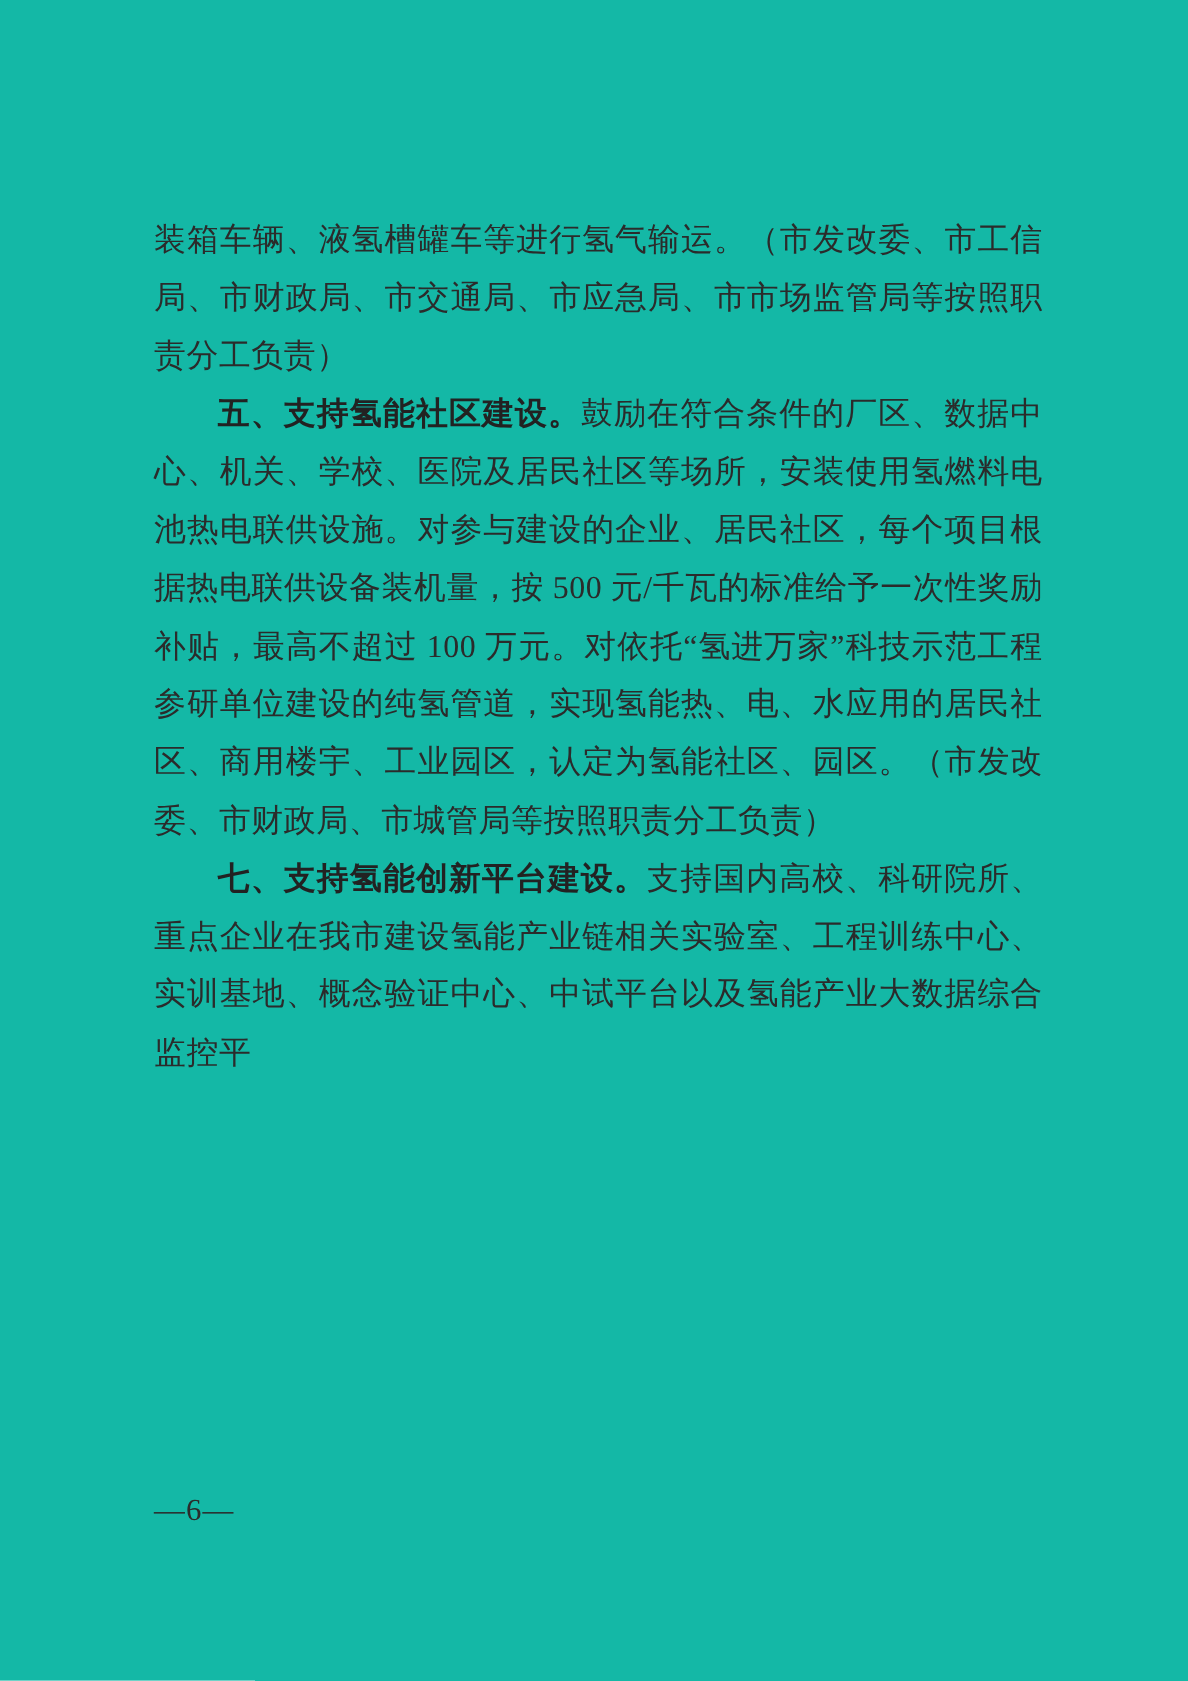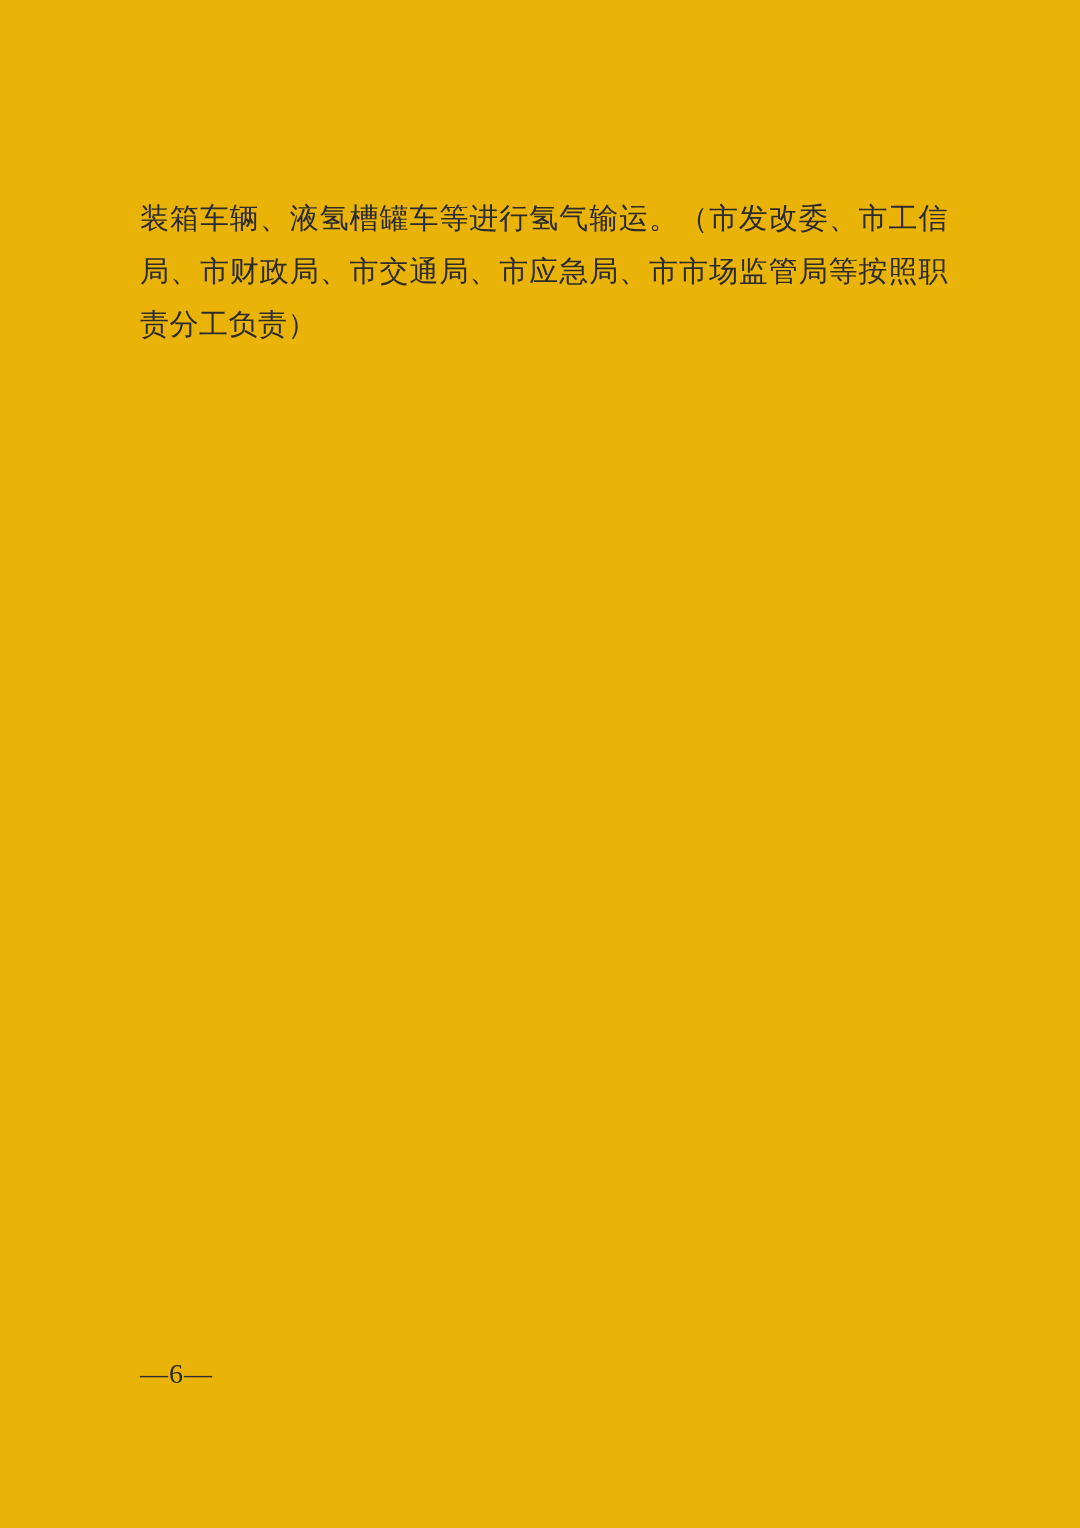--- a/index.html
+++ b/index.html
@@ -4,21 +4,21 @@
 <style>
   html, body {
     margin: 0;
     padding: 0;
     background: #ffffff;
   }
   .page {
     position: relative;
     width: 1080px;
     height: 1528px;
-    background: #eab308;
+    background: #14b8a6;
     overflow: hidden;
     font-family: "Liberation Serif", "DejaVu Serif", serif;
   }
   .text-block {
     position: absolute;
     left: 140px;
     top: 192px;
     width: 808px;
   }
   .para {
@@ -46,15 +46,17 @@
     letter-spacing: 1px;
     font-family: "Liberation Serif", "DejaVu Serif", serif;
   }
 </style>
 </head>
 <body>
 
 <main class="page">
   <section class="text-block">
       <p class="para"><span>装箱车辆、液氢槽罐车等进行氢气输运。（市发改委、市工信局、市财政局、市交通局、市应急局、市市场监管局等按照职责分工负责）</span></p>
+      <p class="para indent"><b class="section-heading">五、支持氢能社区建设。</b><span>鼓励在符合条件的厂区、数据中心、机关、学校、医院及居民社区等场所，安装使用氢燃料电池热电联供设施。对参与建设的企业、居民社区，每个项目根据热电联供设备装机量，按 500 元/千瓦的标准给予一次性奖励补贴，最高不超过 100 万元。对依托“氢进万家”科技示范工程参研单位建设的纯氢管道，实现氢能热、电、水应用的居民社区、商用楼宇、工业园区，认定为氢能社区、园区。（市发改委、市财政局、市城管局等按照职责分工负责）</span></p>
+      <p class="para indent"><b class="section-heading">七、支持氢能创新平台建设。</b><span>支持国内高校、科研院所、重点企业在我市建设氢能产业链相关实验室、工程训练中心、实训基地、概念验证中心、中试平台以及氢能产业大数据综合监控平</span></p>
     </section>
   <div class="page-number">—6—</div>
 </main>
 
 </body></html>

